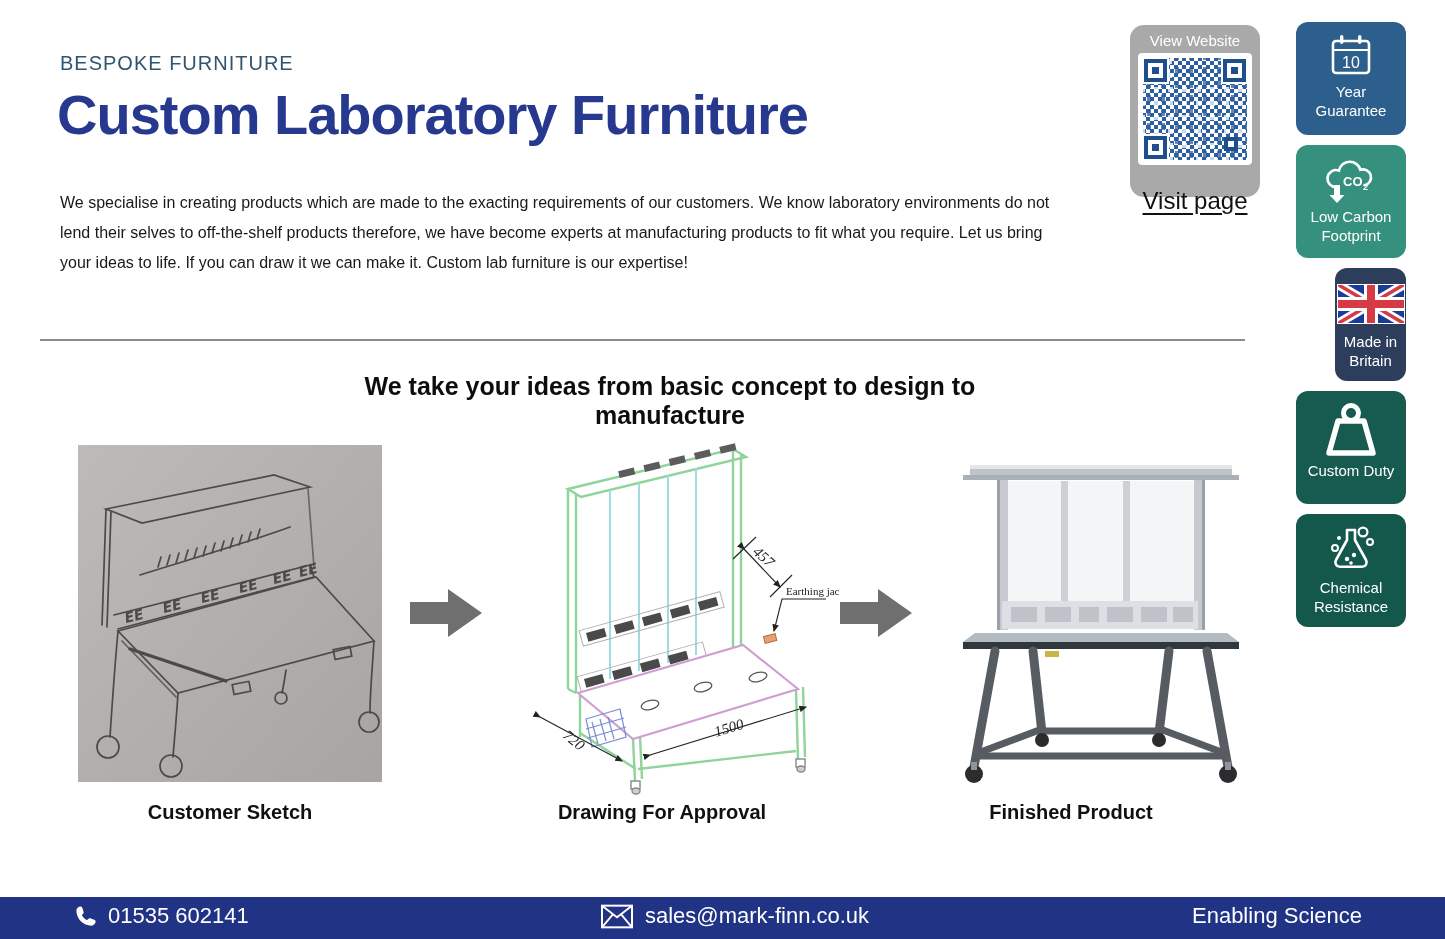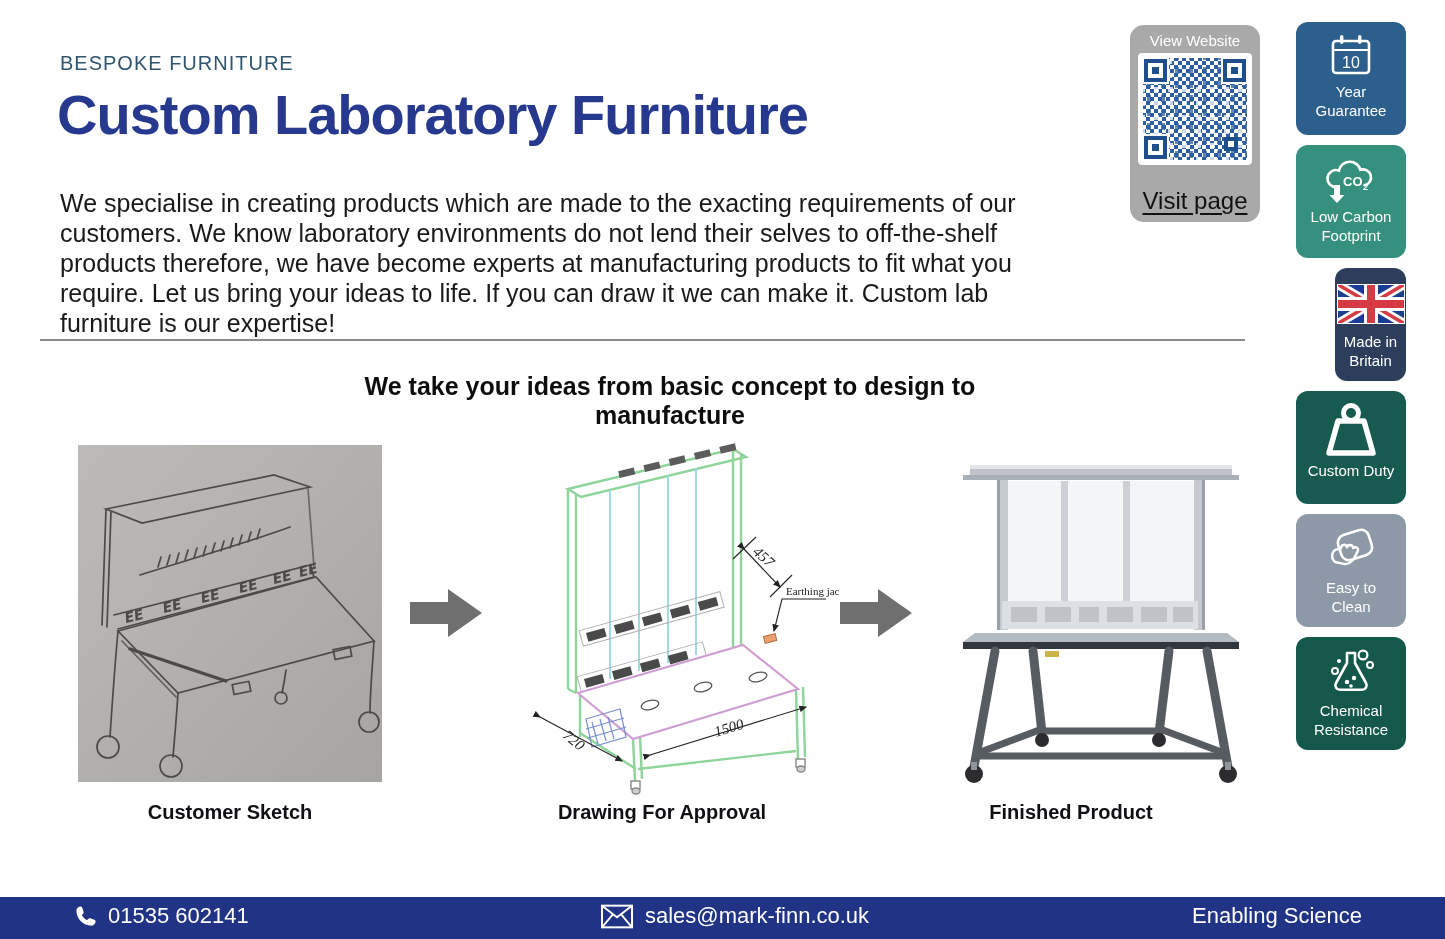--- a/index.html
+++ b/index.html
@@ -4,23 +4,23 @@
 <style>
   * { box-sizing: border-box; }
   html,body { margin:0; padding:0; background:#ffffff; }
   .page {
     position:relative; width:1445px; height:939px; background:#ffffff;
     font-family:"Liberation Sans", sans-serif; overflow:hidden;
   }
   
   .eyebrow { position:absolute; left:60px; top:52px; font-size:20px; letter-spacing:1px; font-weight:500; }
   .page-title { position:absolute; left:57px; top:82px; margin:0; font-size:56px; font-weight:700; letter-spacing:-1px; }
-  .intro { position:absolute; left:60px; top:188px; width:1012px; margin:0; font-size:25px; line-height:30px; color:#191919; }
-  
-  .qr-panel { position:absolute; left:1130px; top:25px; width:130px; height:197px; border-radius:14px;
+  .intro { position:absolute; left:60px; top:188px; width:1012px; margin:0; font-size:16px; line-height:30px; color:#191919; }
+  
+  .qr-panel { position:absolute; left:1130px; top:25px; width:130px; height:172px; border-radius:14px;
     display:flex; flex-direction:column; align-items:center; }
   .qr-label { color:#fff; font-size:15px; margin-top:7px; }
   .qr-svg { margin-top:4px; border-radius:4px; }
   .visit-link { position:absolute; left:1130px; top:187px; width:130px; text-align:center; font-size:24px;
     color:#111; text-underline-offset:4px; }
   
   .divider { position:absolute; left:40px; top:339px; width:1205px; height:2px; background:#8c8c8c; }
   
   .process-heading { position:absolute; left:310px; top:372px; width:720px; margin:0; text-align:center;
     font-size:25px; font-weight:700; color:#0d0d0d; }
@@ -347,32 +347,20 @@
         <circle cx="31" cy="12" r="7.5" fill="none" stroke="#fff" stroke-width="5"></circle>
         <path d="M18,20 L44,20 L53,52 L9,52 Z" fill="none" stroke="#fff" stroke-width="5.5" stroke-linejoin="round"></path>
       </svg>
         </div>
       <div class="badge-label" style="margin-top:-2px;">
         <div>Custom Duty</div>
           <div></div>
       </div>
     </div>
 
-    <div class="badge" style="background: rgb(141, 153, 166);">
-      <div class="icon-wrap">
-          <svg width="56" height="52" viewBox="0 0 56 52">
-        <rect x="16" y="8" width="32" height="26" rx="8" fill="none" stroke="#fff" stroke-width="2.6" transform="rotate(-18 32 21)"></rect>
-        <path d="M12,38 c-5,-5 -3,-12 3,-13 l3,-0.6 c0,-4 5,-5 6,-1 c1,-3.6 6,-3 6,0.6 c3,-2 6,0.4 4.6,3.4 l-3,6 c-2,5 -8,8 -13,6 Z" fill="none" stroke="#fff" stroke-width="2.4" stroke-linejoin="round"></path>
-      </svg>
-        </div>
-      <div class="badge-label">
-        <div>Easy to</div>
-          <div>Clean</div>
-      </div>
-    </div>
 
     <div class="badge" style="background: rgb(20, 88, 76);">
       <div class="icon-wrap">
           <svg width="56" height="52" viewBox="0 0 56 52">
         <path d="M24,6 h8 v10 l11,20 a4.5,4.5 0 0 1 -4,6.8 h-22 a4.5,4.5 0 0 1 -4,-6.8 l11,-20 Z" fill="none" stroke="#fff" stroke-width="2.6" stroke-linejoin="round"></path>
         <circle cx="40" cy="8" r="4.4" fill="none" stroke="#fff" stroke-width="2.2"></circle>
         <circle cx="47" cy="18" r="3" fill="none" stroke="#fff" stroke-width="2"></circle>
         <circle cx="12" cy="24" r="3" fill="none" stroke="#fff" stroke-width="2"></circle>
         <circle cx="16" cy="14" r="2" fill="#fff"></circle>
         <circle cx="24" cy="35" r="2.2" fill="#fff"></circle>

